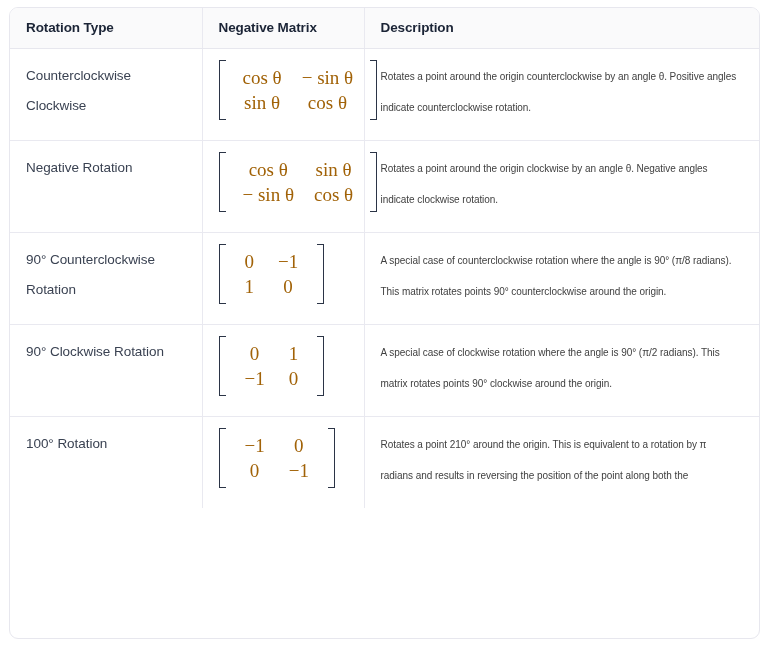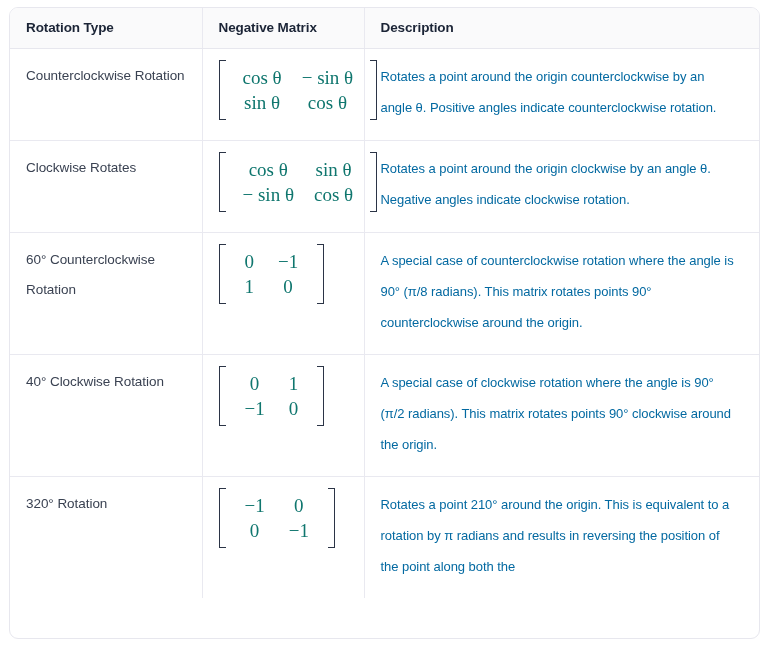--- a/index.html
+++ b/index.html
@@ -78,40 +78,40 @@
 
   .type-cell {
     font-size: 13.5px;
     line-height: 30px;
     color: #3a4252;
     letter-spacing: -0.05px;
     padding-top: 12px;
   }
 
   .desc-cell {
-    font-size: 13px;
+    font-size: 10px;
     line-height: 31px;
-    color: #0369a1;
+    color: #404040;
     letter-spacing: -0.05px;
     padding-top: 12px;
     padding-right: 20px;
   }
 
   .matrix-cell {
     padding-top: 11px;
     padding-left: 14px;
     padding-right: 10px;
   }
 
   
   .matrix {
     display: inline-flex;
     align-items: stretch;
     font-family: "Liberation Serif", "DejaVu Serif", serif;
-    color: #0f766e;
+    color: #a16207;
     line-height: 1;
     margin-left: 2px;
   }
   .brk {
     width: 7px;
     position: relative;
     flex: 0 0 auto;
   }
   .brk::before,
   .brk::after,
@@ -166,105 +166,105 @@
       <thead>
         <tr>
           <th>Rotation Type</th>
           <th>Negative Matrix</th>
           <th>Description</th>
         </tr>
       </thead>
       <tbody>
 
         <tr>
-          <td class="type-cell">Counterclockwise Rotation</td>
+          <td class="type-cell">Counterclockwise Clockwise</td>
           <td class="matrix-cell">
             <span class="matrix">
               <span class="brk brk-l">
                   <i></i>
                 </span>
               <span class="mgrid cols2 trig">
                 <span class="mc">cos θ</span>
                 <span class="mc">− sin θ</span>
                 <span class="mc">sin θ</span>
                 <span class="mc">cos θ</span>
               </span>
               <span class="brk brk-r">
                   <i></i>
                 </span>
             </span>
           </td>
           <td class="desc-cell">Rotates a point around the origin counterclockwise by an angle θ. Positive angles indicate counterclockwise rotation.</td>
         </tr>
 
         <tr>
-          <td class="type-cell">Clockwise Rotates</td>
+          <td class="type-cell">Negative Rotation</td>
           <td class="matrix-cell">
             <span class="matrix">
               <span class="brk brk-l">
                   <i></i>
                 </span>
               <span class="mgrid cols2 trig">
                 <span class="mc">cos θ</span>
                 <span class="mc">sin θ</span>
                 <span class="mc">− sin θ</span>
                 <span class="mc">cos θ</span>
               </span>
               <span class="brk brk-r">
                   <i></i>
                 </span>
             </span>
           </td>
           <td class="desc-cell">Rotates a point around the origin clockwise by an angle θ. Negative angles indicate clockwise rotation.</td>
         </tr>
 
         <tr>
-          <td class="type-cell">60° Counterclockwise Rotation</td>
+          <td class="type-cell">90° Counterclockwise Rotation</td>
           <td class="matrix-cell">
             <span class="matrix">
               <span class="brk brk-l">
                   <i></i>
                 </span>
               <span class="mgrid cols2 num">
                 <span class="mc">0</span>
                 <span class="mc">−1</span>
                 <span class="mc">1</span>
                 <span class="mc">0</span>
               </span>
               <span class="brk brk-r">
                   <i></i>
                 </span>
             </span>
           </td>
           <td class="desc-cell">A special case of counterclockwise rotation where the angle is 90° (π/8 radians). This matrix rotates points 90° counterclockwise around the origin.</td>
         </tr>
 
         <tr>
-          <td class="type-cell">40° Clockwise Rotation</td>
+          <td class="type-cell">90° Clockwise Rotation</td>
           <td class="matrix-cell">
             <span class="matrix">
               <span class="brk brk-l">
                   <i></i>
                 </span>
               <span class="mgrid cols2 num">
                 <span class="mc">0</span>
                 <span class="mc">1</span>
                 <span class="mc">−1</span>
                 <span class="mc">0</span>
               </span>
               <span class="brk brk-r">
                   <i></i>
                 </span>
             </span>
           </td>
           <td class="desc-cell">A special case of clockwise rotation where the angle is 90° (π/2 radians). This matrix rotates points 90° clockwise around the origin.</td>
         </tr>
 
         <tr>
-          <td class="type-cell">320° Rotation</td>
+          <td class="type-cell">100° Rotation</td>
           <td class="matrix-cell">
             <span class="matrix">
               <span class="brk brk-l">
                   <i></i>
                 </span>
               <span class="mgrid cols2 num">
                 <span class="mc">−1</span>
                 <span class="mc">0</span>
                 <span class="mc">0</span>
                 <span class="mc">−1</span>

